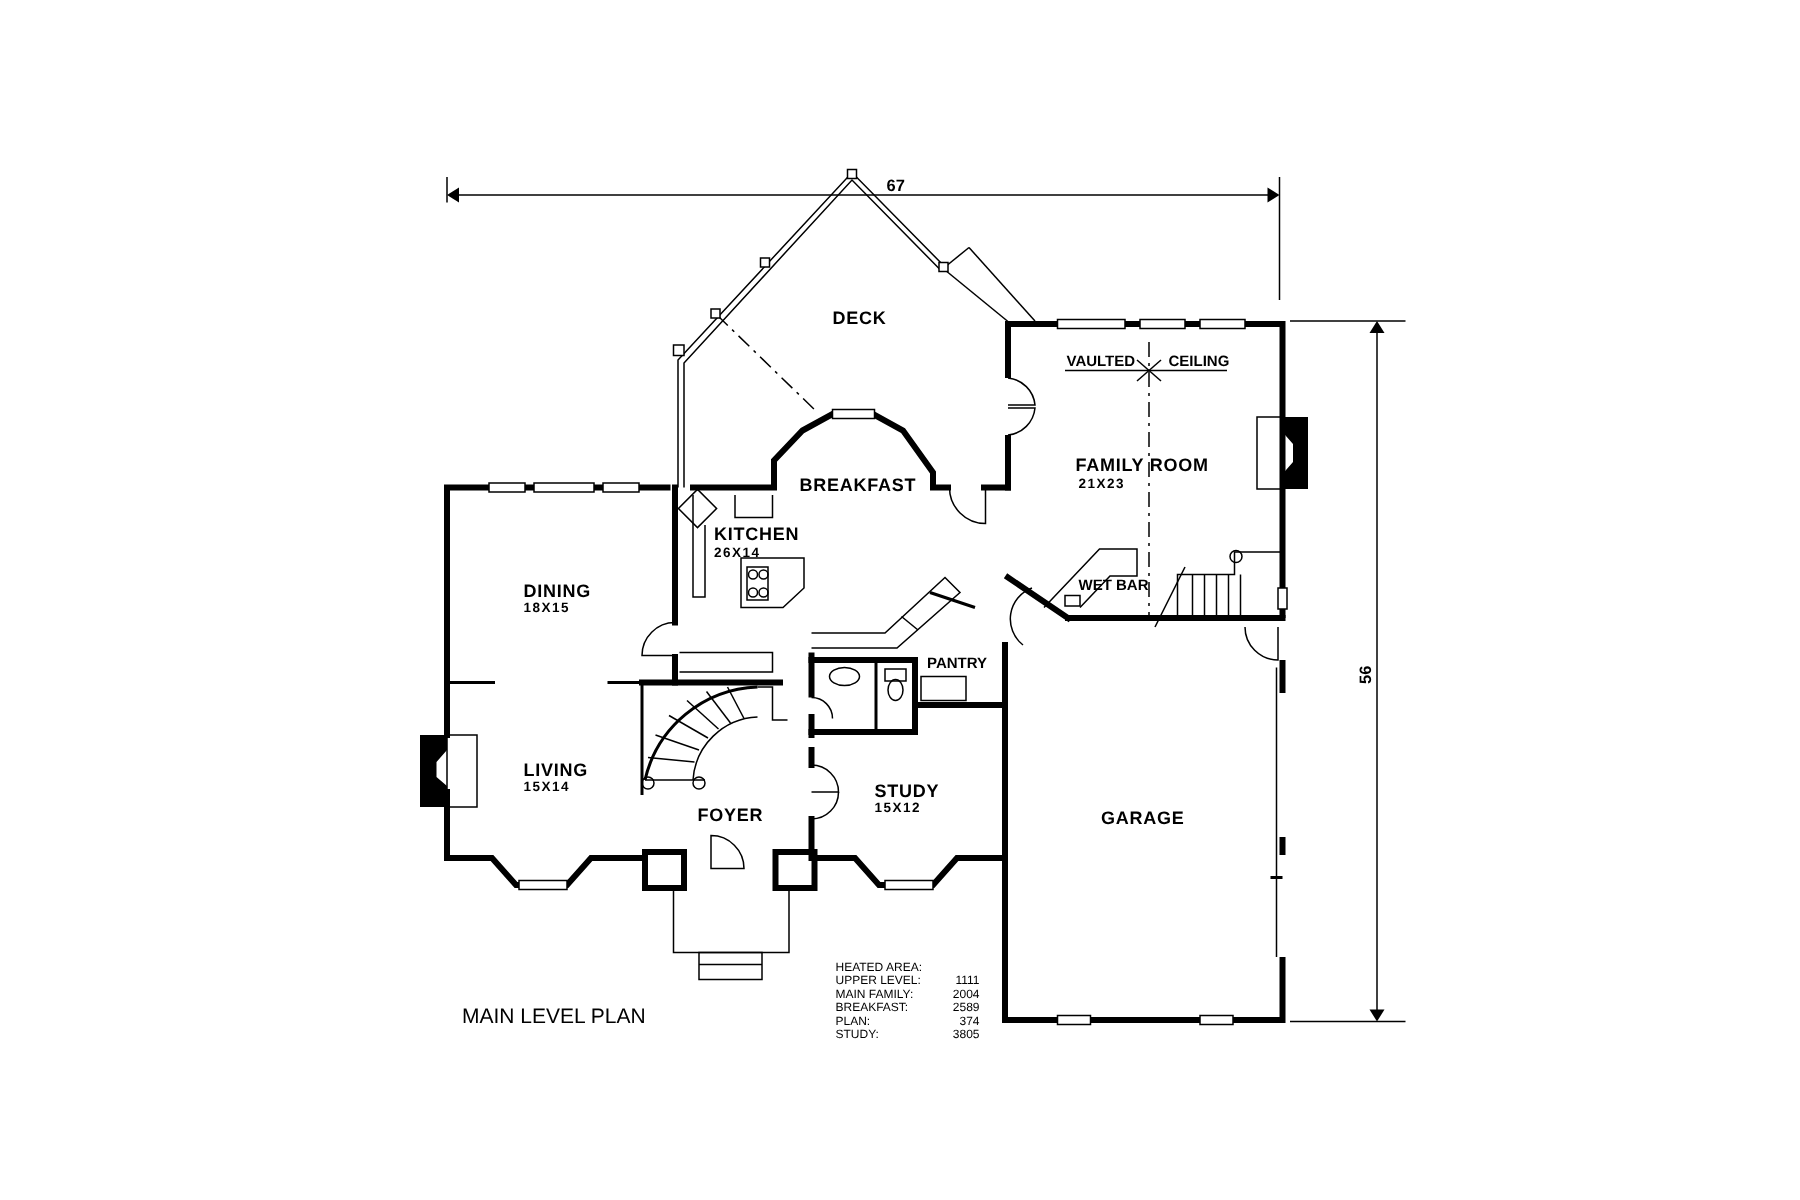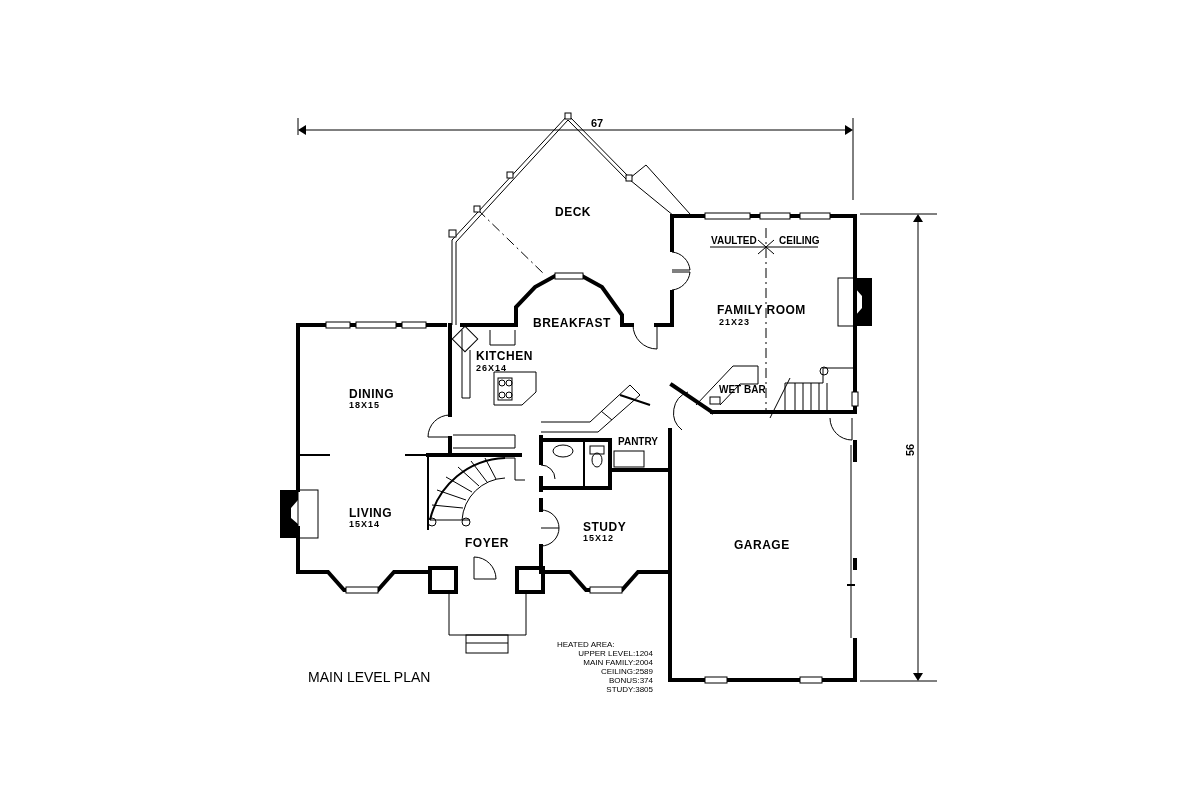--- a/index.html
+++ b/index.html
@@ -9,21 +9,21 @@
   .thin { stroke:#000; stroke-width:1; fill:none; }
   .med { stroke:#000; stroke-width:2; fill:none; }
   .dash { stroke:#000; stroke-width:1; fill:none; stroke-dasharray:10 4 2 4; }
   .win { stroke:#000; stroke-width:1; fill:#fff; }
   .room-label { font-family:"Liberation Sans", sans-serif; font-weight:bold; font-size:12px; fill:#000; letter-spacing:0.5px; }
   .room-dim { font-family:"Liberation Sans", sans-serif; font-weight:bold; font-size:9px; fill:#000; letter-spacing:1px; }
   .small-label { font-family:"Liberation Sans", sans-serif; font-weight:bold; font-size:10px; fill:#000; }
   .dim-text { font-family:"Liberation Sans", sans-serif; font-weight:bold; font-size:11px; fill:#000; }
   .plan-title { position:absolute; left:308px; top:669px; font-size:14px; color:#000; }
   .area-table { position:absolute; left:557px; top:640px; font-size:8px; line-height:9px; color:#000; }
-  .area-table .row { display:flex; width:96px; justify-content:flex-end; }
+  .area-table .row { display:flex; width:96px; justify-content:space-between; }
   .area-table .hdr { width:84px; }
 </style>
 </head>
 <body>
 
 <svg id="plan" viewBox="0 0 1200 800" xmlns="http://www.w3.org/2000/svg">
 
   <g>
     <line x1="298" y1="118" x2="298" y2="135" class="thin"></line>
     <line x1="853" y1="118" x2="853" y2="200" class="thin"></line>
@@ -235,31 +235,31 @@
     <text x="734" y="549" class="room-label">GARAGE</text>
   </g>
 </svg>
 
 <div class="plan-title">MAIN LEVEL PLAN</div>
 
 <div class="area-table">
   <div class="hdr">HEATED AREA:</div>
   <div class="row">
     <span>UPPER LEVEL:</span>
-    <span>1204</span>
+    <span>1111</span>
   </div>
   <div class="row">
     <span>MAIN FAMILY:</span>
     <span>2004</span>
   </div>
   <div class="row">
-    <span>CEILING:</span>
+    <span>BREAKFAST:</span>
     <span>2589</span>
   </div>
   <div class="row">
-    <span>BONUS:</span>
+    <span>PLAN:</span>
     <span>374</span>
   </div>
   <div class="row">
     <span>STUDY:</span>
     <span>3805</span>
   </div>
 </div>
 
 </body></html>

